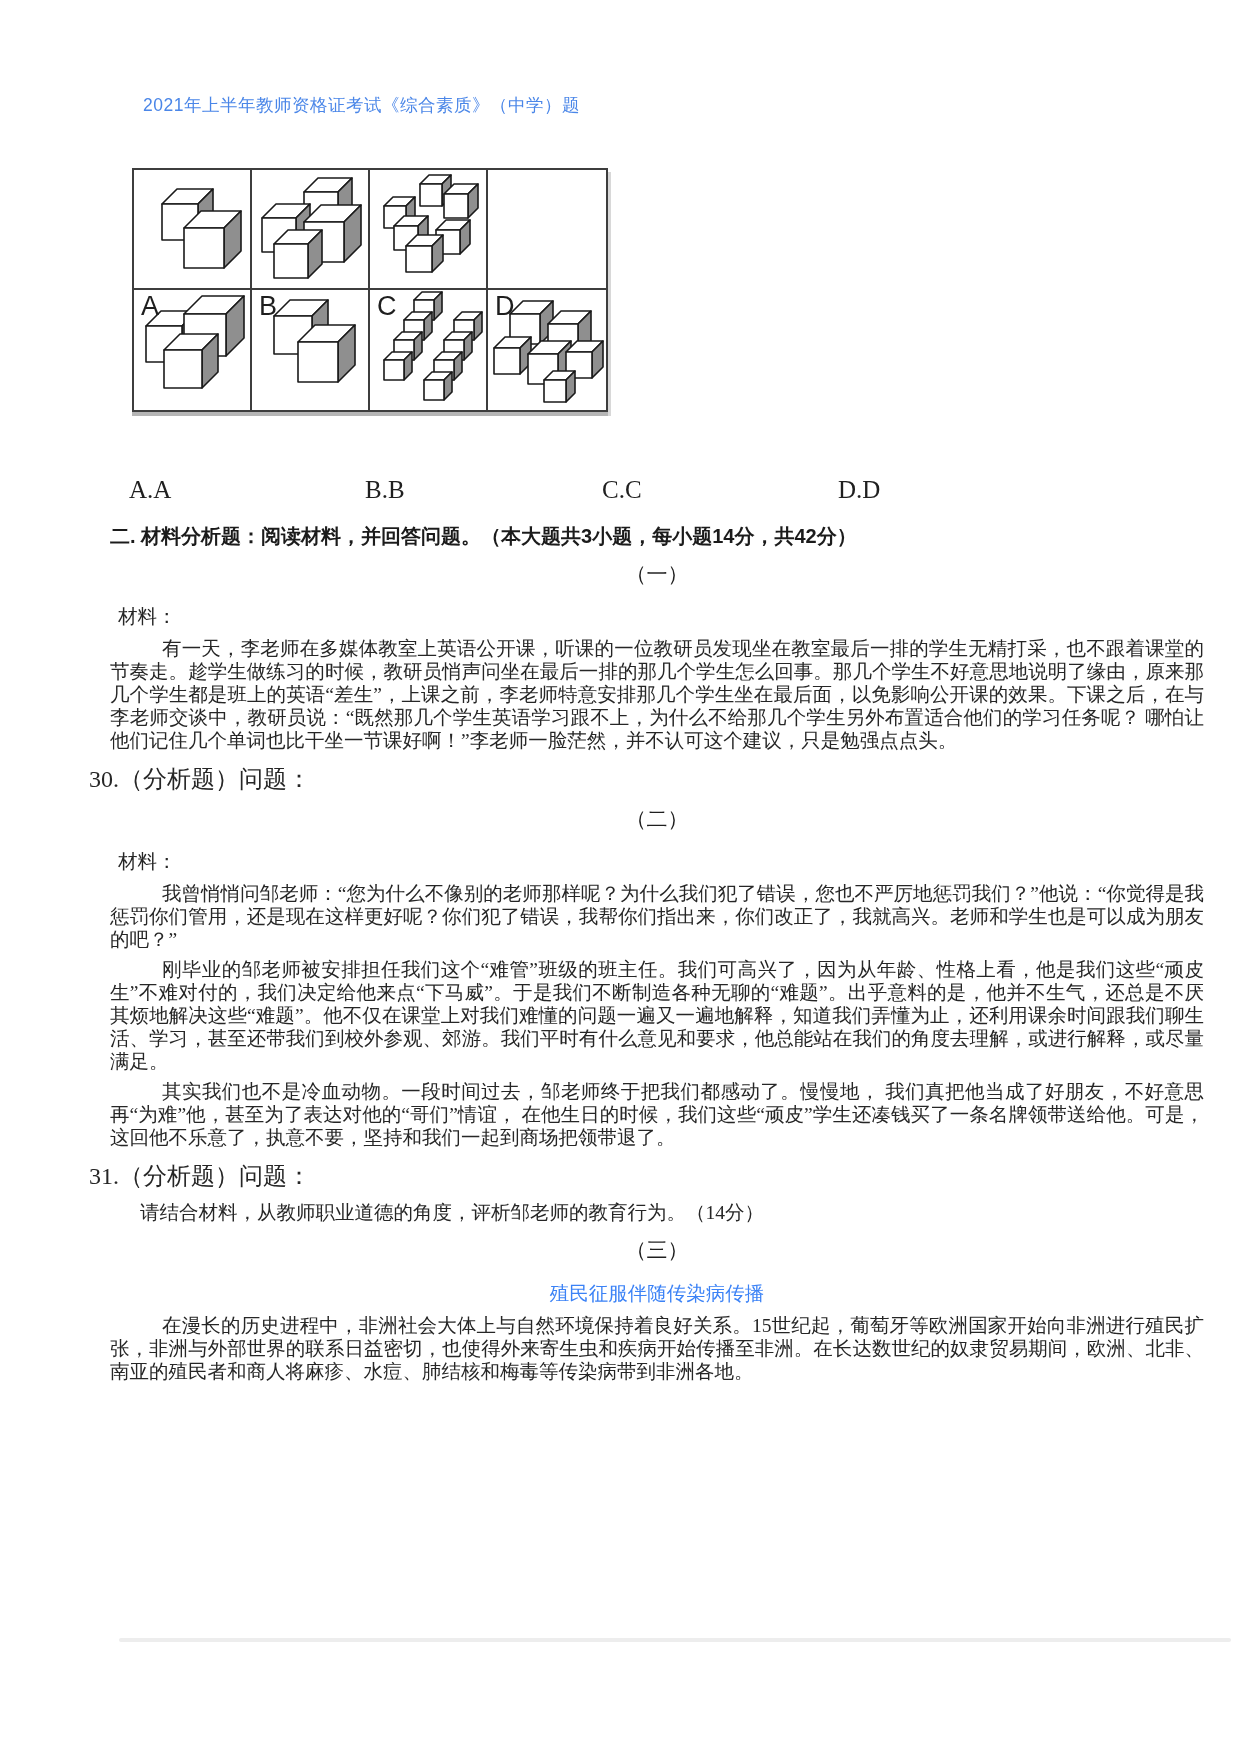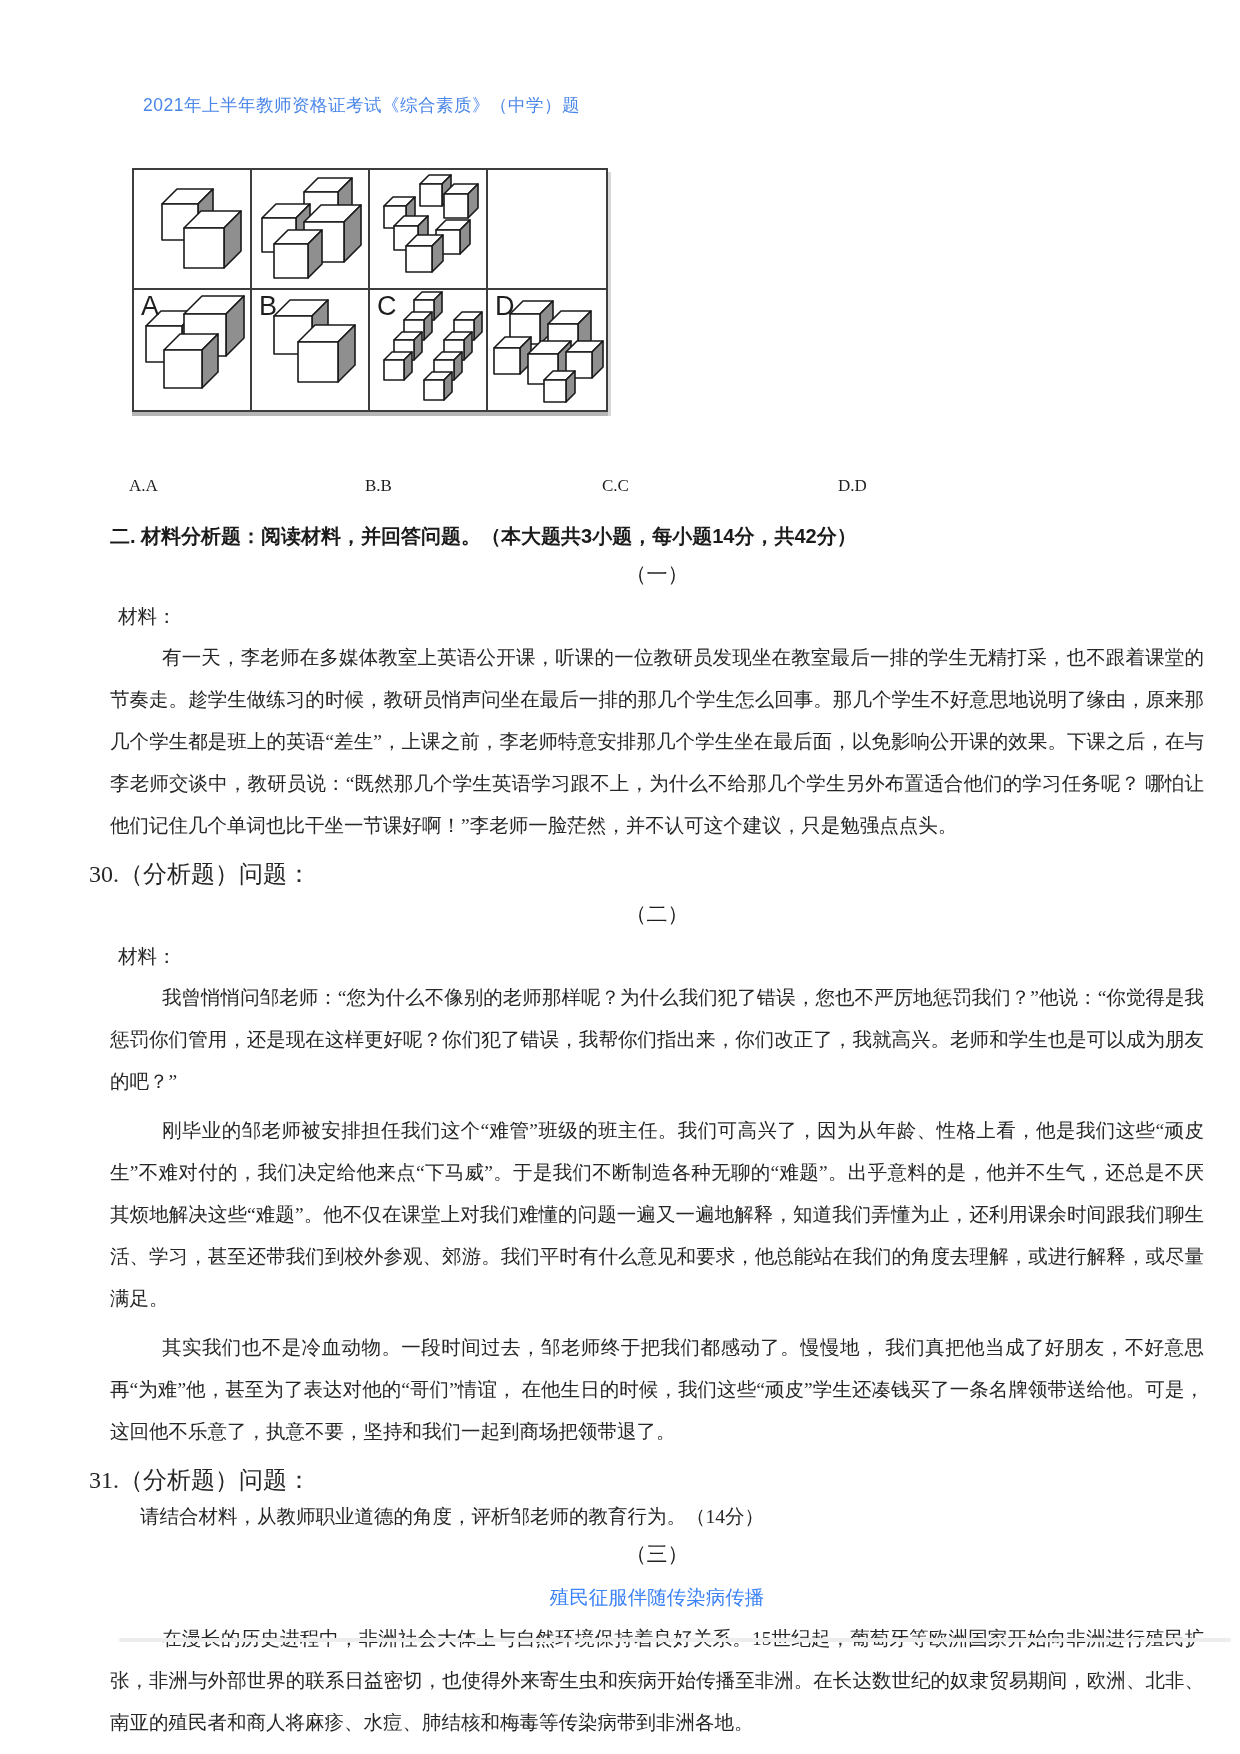--- a/index.html
+++ b/index.html
@@ -18,30 +18,30 @@
               box-shadow:0 4px 0 #b5b5b5, 3px 4px 0 #d8d8d8; background:#fff; }
   .fig-cell { position:relative; border-right:2px solid #3d3d3d; border-bottom:2px solid #3d3d3d; overflow:hidden; }
   .fig-cell:nth-child(4n) { border-right:none; }
   .fig-cell:nth-child(n+5) { border-bottom:none; }
   .cell-label { position:absolute; top:1px; left:7px; z-index:2;
                 font-family:"Liberation Sans","DejaVu Sans",sans-serif;
                 font-size:27px; font-weight:400; color:#1e1e1e; line-height:1.15; }
   .fig-cell svg { position:absolute; top:0; left:0; }
 
   
-  .options { position:relative; height:26px; margin-top:64px; font-size:17px; color:#1f1f1f; }
+  .options { position:relative; height:26px; margin-top:64px; font-size:25px; color:#1f1f1f; }
   .opt { position:absolute; top:0; }
   .opt-a { left:19px; } .opt-b { left:255px; } .opt-c { left:492px; } .opt-d { left:728px; }
 
   .section-header { margin:21px 0 0 0; font-family:"Liberation Sans","DejaVu Sans",sans-serif;
                     font-size:20px; font-weight:700; color:#1b1b1b; }
 
   .part-number { text-align:center; font-size:21px; color:#1f1f1f; margin-top:10px; }
   .material-label { margin:15px 0 0 8px; font-size:19.5px; }
-  .para { margin:7px 0 0 0; font-size:19.5px; line-height:42px; text-align:justify;
+  .para { margin:7px 0 0 0; font-size:19.5px; line-height:23px; text-align:justify;
           text-indent:52px; color:#262626; }
   .q-label { margin:11px 0 0 -21px; font-size:24px; }
   .q-text  { margin:7px 0 0 30px; font-size:19.5px; }
   .article-title { text-align:center; font-size:19.5px; margin-top:16px; color:#3b82f6; }
 
   .bottom-divider { position:absolute; left:72px; top:1638px; width:1112px; height:4px;
                     background:#ededed; border-radius:2px; }
 </style>
 </head>
 <body>

